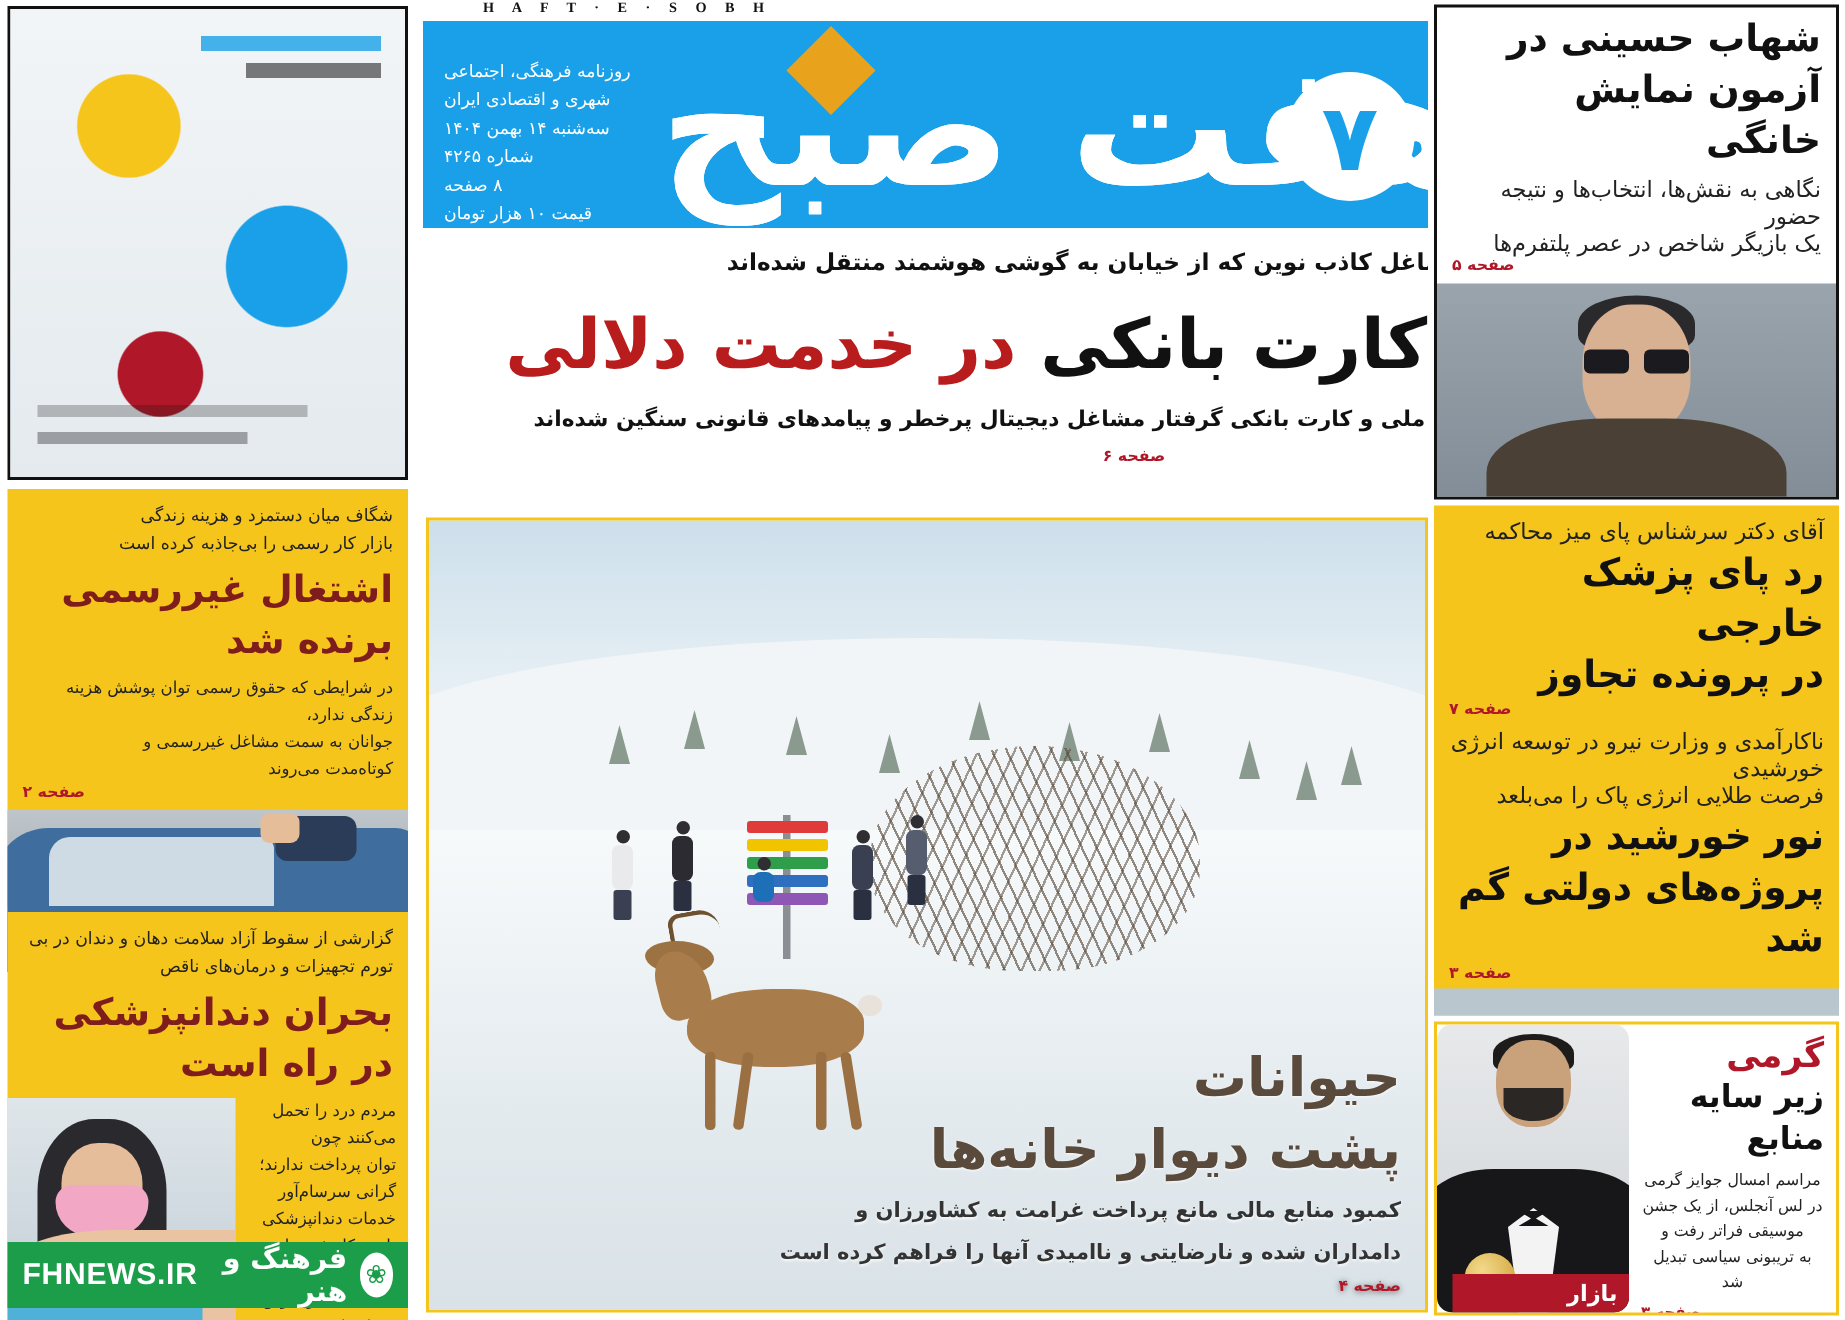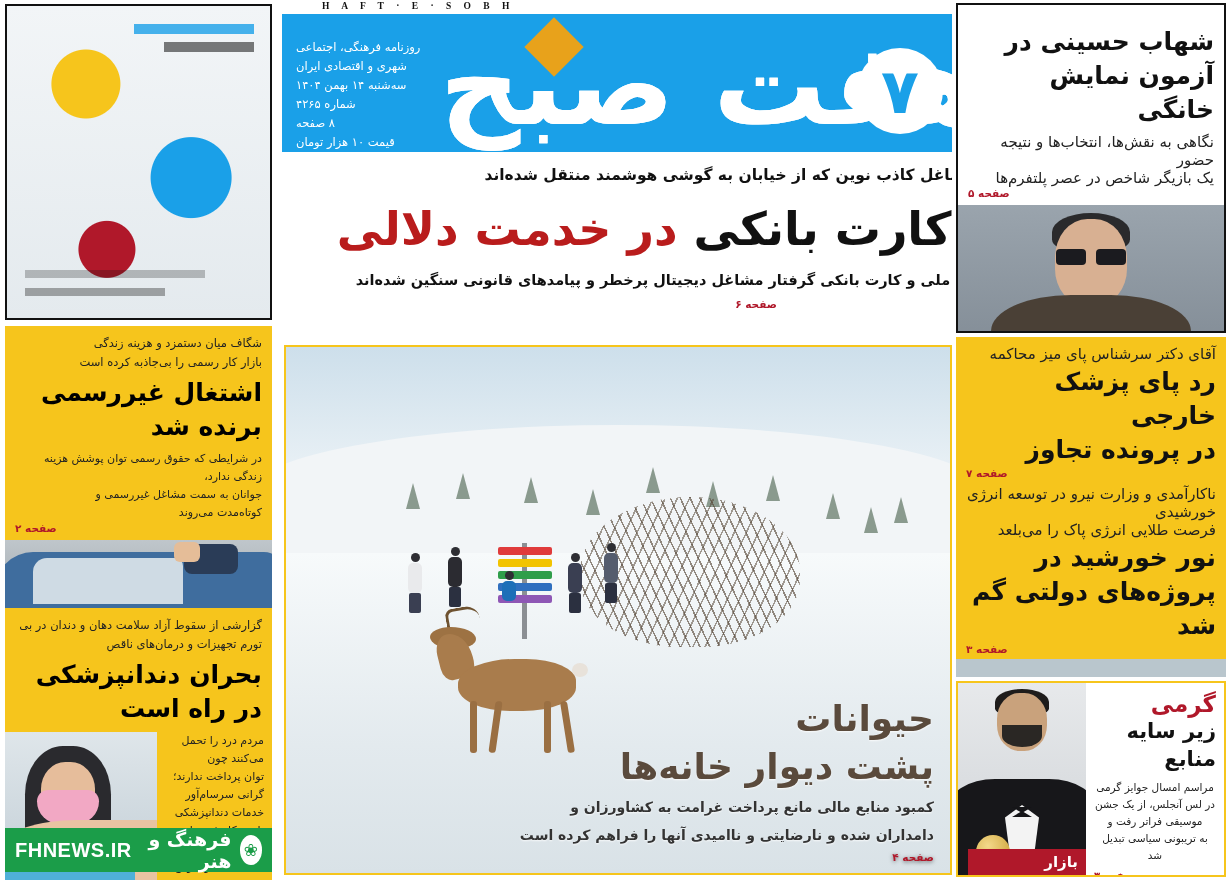--- a/index.html
+++ b/index.html
@@ -166,21 +166,21 @@
   }
   .sb-1 { top: 4px; height: 316px; border: 2px solid #111; }
   .sb-2 { top: 326px; height: 278px; background: #f6c51c; border: none; }
   .sb-3 { top: 608px; height: 158px; background: #f6c51c; border: none; }
 
   .sb-img {
     width: 100%; background: #d7d9da; position: relative; overflow: hidden;
   }
 
   .sb-title {
-    font-size: 25px; font-weight: bold; color: #000000; line-height: 34px;
+    font-size: 25px; font-weight: bold; color: #7f1d1d; line-height: 34px;
     text-align: right; padding: 0 10px;
   }
   .sb-kicker {
     font-size: 11.5px; color: #222; line-height: 19px; text-align: right;
     padding: 0 10px;
   }
   .sb-body {
     font-size: 11px; color: #222; line-height: 18px; text-align: right;
     padding: 0 10px;
   }
@@ -284,21 +284,21 @@
     width: 78px; height: 38px; background: #2a2a2c; border-radius: 50% 50% 30% 30%; }
   .manphoto .glasses { position: absolute; left: 50%; transform: translateX(-50%); top: 44px;
     width: 70px; height: 16px; }
   .manphoto .glasses i { position: absolute; top: 0; width: 30px; height: 16px; background: #1b1b1f; border-radius: 4px; }
   .manphoto .glasses i:first-child { left: 0; } .manphoto .glasses i:last-child { right: 0; }
   .manphoto .jacket { position: absolute; bottom: 0; left: 50%; transform: translateX(-50%);
     width: 200px; height: 90px; background: #4a4036; border-radius: 40% 40% 0 0; }
 
   .solarphoto { background: linear-gradient(#b9c6cd 0 38%, #cdae80 38% 100%); }
 
-  .tuxphoto { background: linear-gradient(#e7e9eb, #cfd3d7); }
+  .tuxphoto { background: linear-gradient(#e7e9eb, #cfd3d7); border-radius: 10px; }
   .tuxphoto .head { position: absolute; left: 50%; transform: translateX(-50%); top: 10px;
     width: 50px; height: 58px; background: #c9a27c; border-radius: 45%; }
   .tuxphoto .hair { position: absolute; left: 50%; transform: translateX(-50%); top: 6px;
     width: 54px; height: 26px; background: #1e1c1b; border-radius: 50% 50% 26% 26%; }
   .tuxphoto .beard { position: absolute; left: 50%; transform: translateX(-50%); top: 42px;
     width: 40px; height: 22px; background: #2a2724; border-radius: 0 0 50% 50%; }
   .tuxphoto .suit { position: absolute; bottom: 0; left: 50%; transform: translateX(-50%);
     width: 150px; height: 96px; background: #17171a; border-radius: 32% 32% 0 0; }
   .tuxphoto .shirt { position: absolute; bottom: 0; left: 50%; transform: translateX(-50%);
     width: 34px; height: 70px; background: #f3f3f3; clip-path: polygon(50% 0, 100% 18%, 78% 100%, 22% 100%, 0 18%); }
@@ -542,21 +542,21 @@
       <div class="t">پشت دیوار خانه‌ها</div>
       <div class="s">کمبود منابع مالی مانع پرداخت غرامت به کشاورزان و</div>
       <div class="s">دامداران شده و نارضایتی و ناامیدی آنها را فراهم کرده است</div>
       <div class="p">صفحه ۴</div>
     </div>
   </div>
 
   <div class="rightcol">
 
     <div class="rc-card rc-1">
-      <div style="padding-top:20px">
+      <div style="padding-top:4px">
         <div class="rc-title">
           <div>شهاب حسینی در</div>
           <div>آزمون نمایش خانگی</div>
         </div>
         <div class="rc-kicker" style="margin-top:6px">
           <div>نگاهی به نقش‌ها، انتخاب‌ها و نتیجه حضور</div>
           <div>یک بازیگر شاخص در عصر پلتفرم‌ها</div>
         </div>
         <div class="rc-page">صفحه ۵</div>
       </div>

